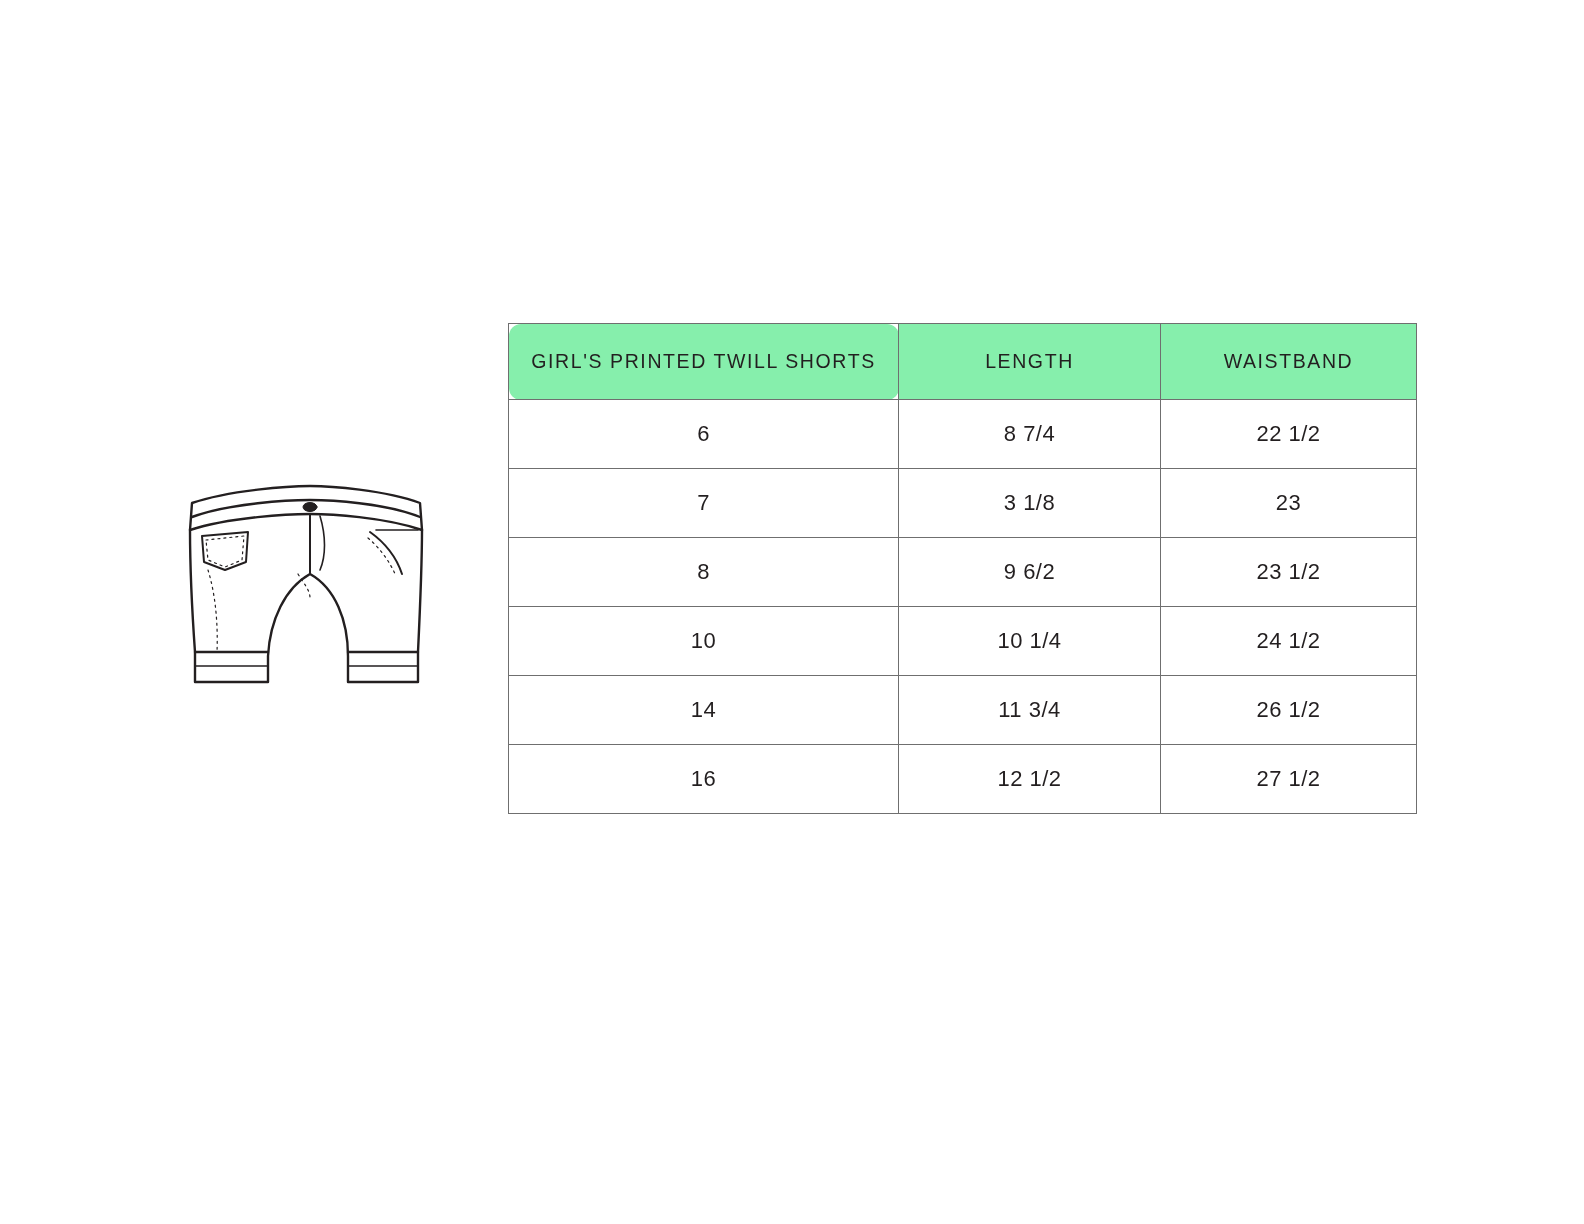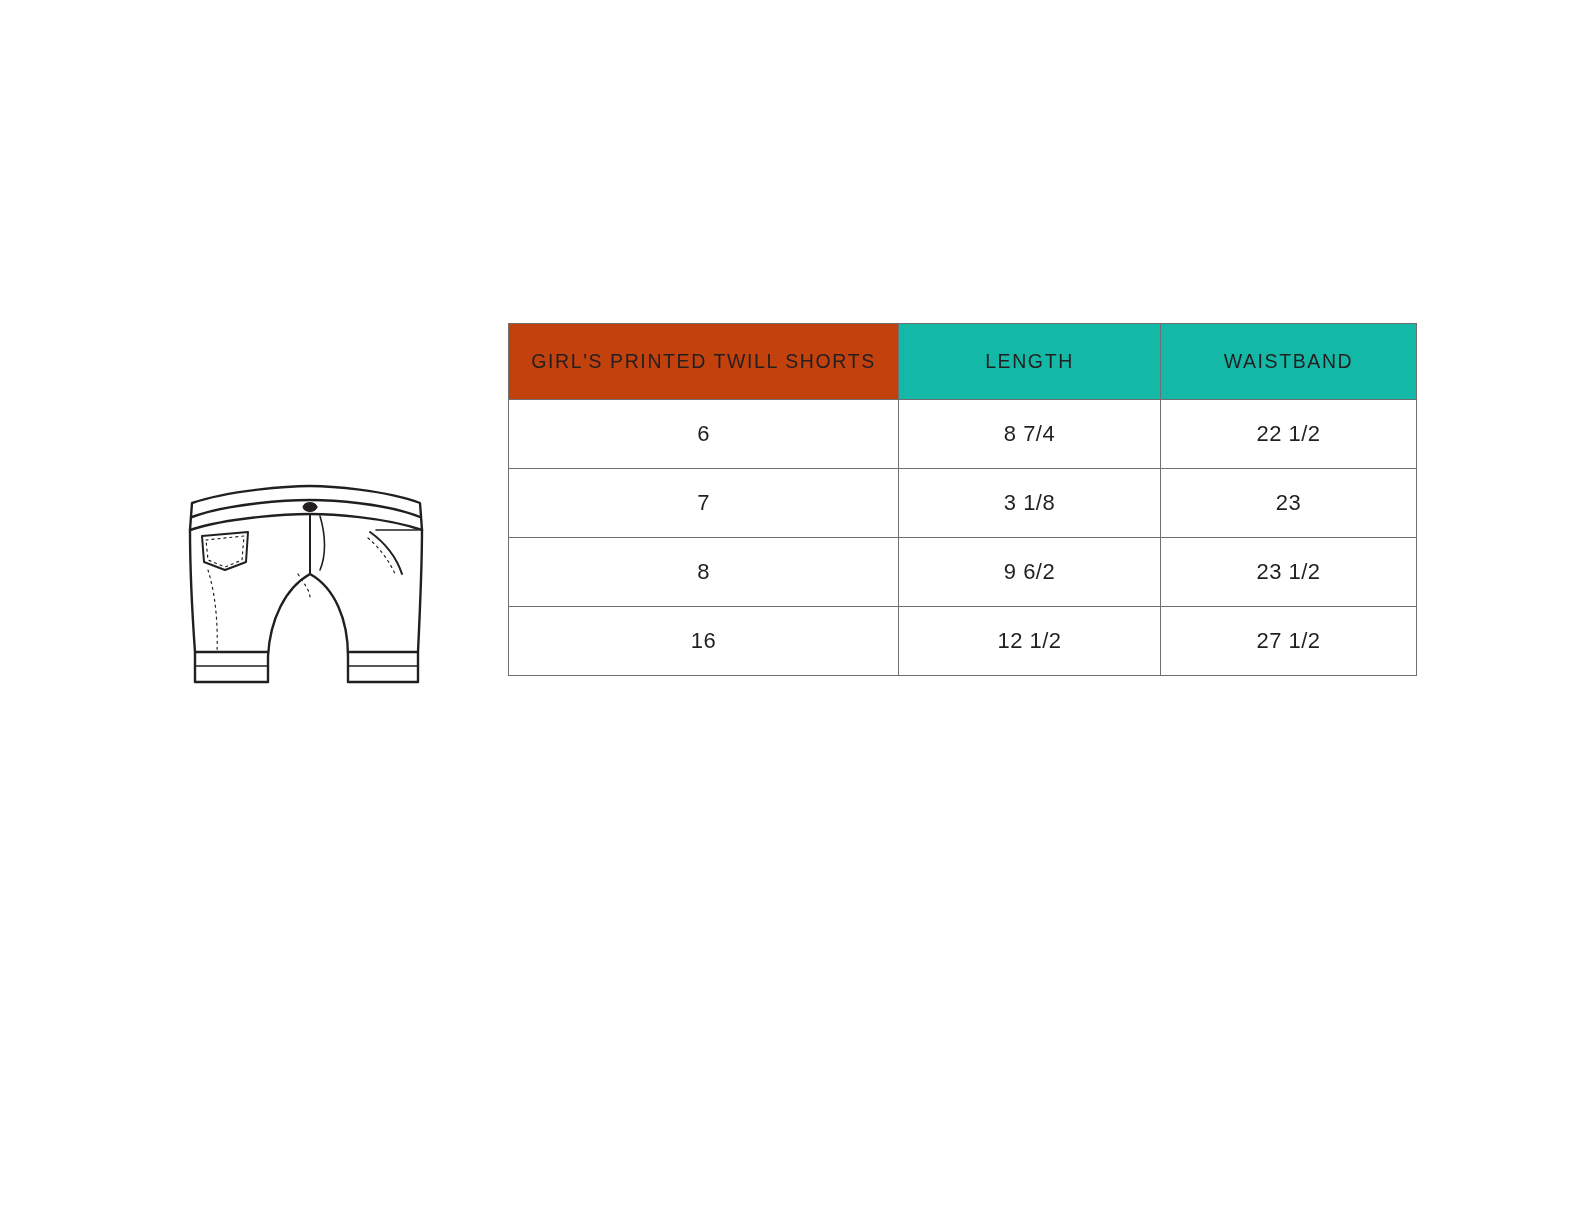--- a/index.html
+++ b/index.html
@@ -46,24 +46,25 @@
     height: 75px;
     font-size: 19.5px;
     letter-spacing: 1.6px;
     color: #231f20;
   }
   .col-name { width: 390px; }
   .col-length { width: 262px; }
   .col-waist { width: 256px; }
 
   .hdr-name {
-    background: #c2410c;
+    background: #86efac;
+    border-radius: 12px;
   }
   .hdr-length, .hdr-waist {
-    background: #14b8a6;
+    background: #86efac;
   }
 
   #size-chart tbody td {
     font-size: 22px;
     letter-spacing: 0.5px;
     color: #231f20;
     background: #ffffff;
   }
 </style>
 </head>
@@ -142,18 +143,28 @@
       <td>7</td>
       <td>3 1/8</td>
       <td>23</td>
     </tr>
     <tr>
       <td>8</td>
       <td>9 6/2</td>
       <td>23 1/2</td>
     </tr>
     <tr>
+      <td>10</td>
+      <td>10 1/4</td>
+      <td>24 1/2</td>
+    </tr>
+    <tr>
+      <td>14</td>
+      <td>11 3/4</td>
+      <td>26 1/2</td>
+    </tr>
+    <tr>
       <td>16</td>
       <td>12 1/2</td>
       <td>27 1/2</td>
     </tr>
   </tbody>
 </table>
 
 </body></html>

